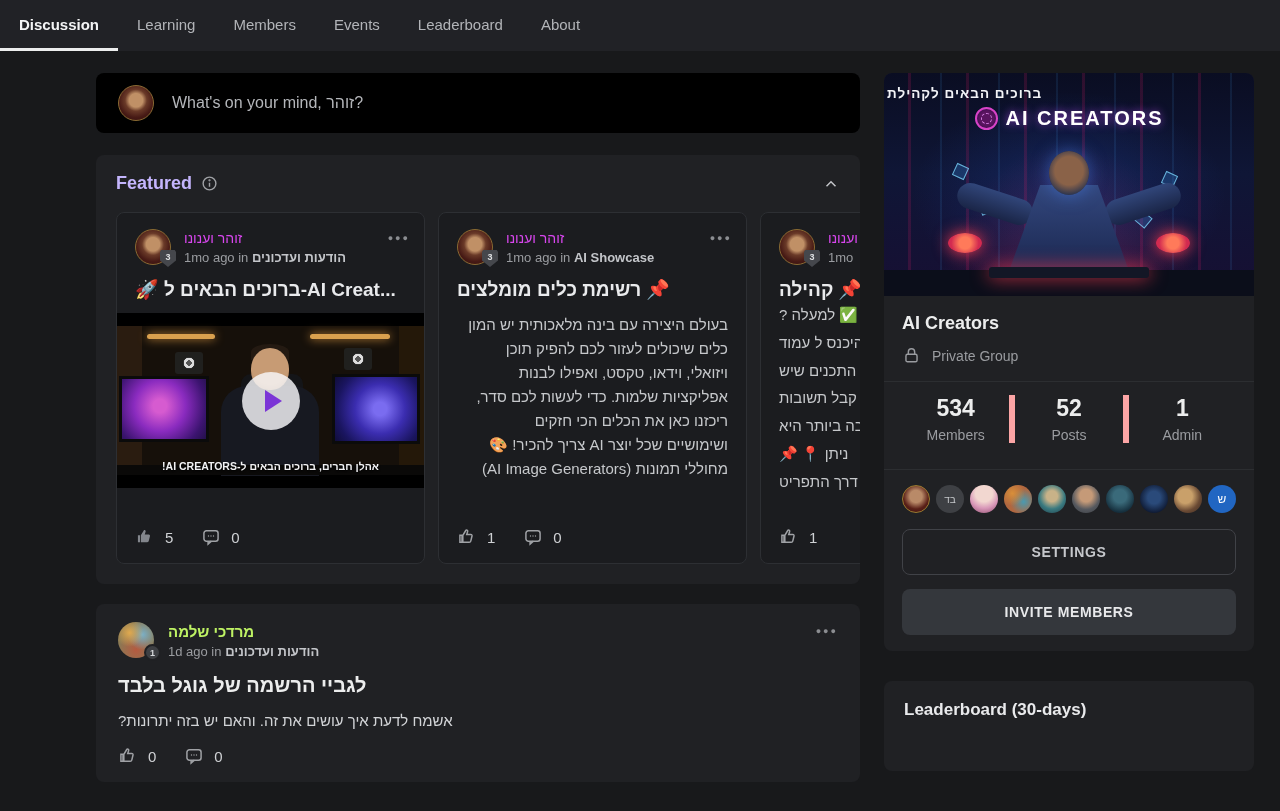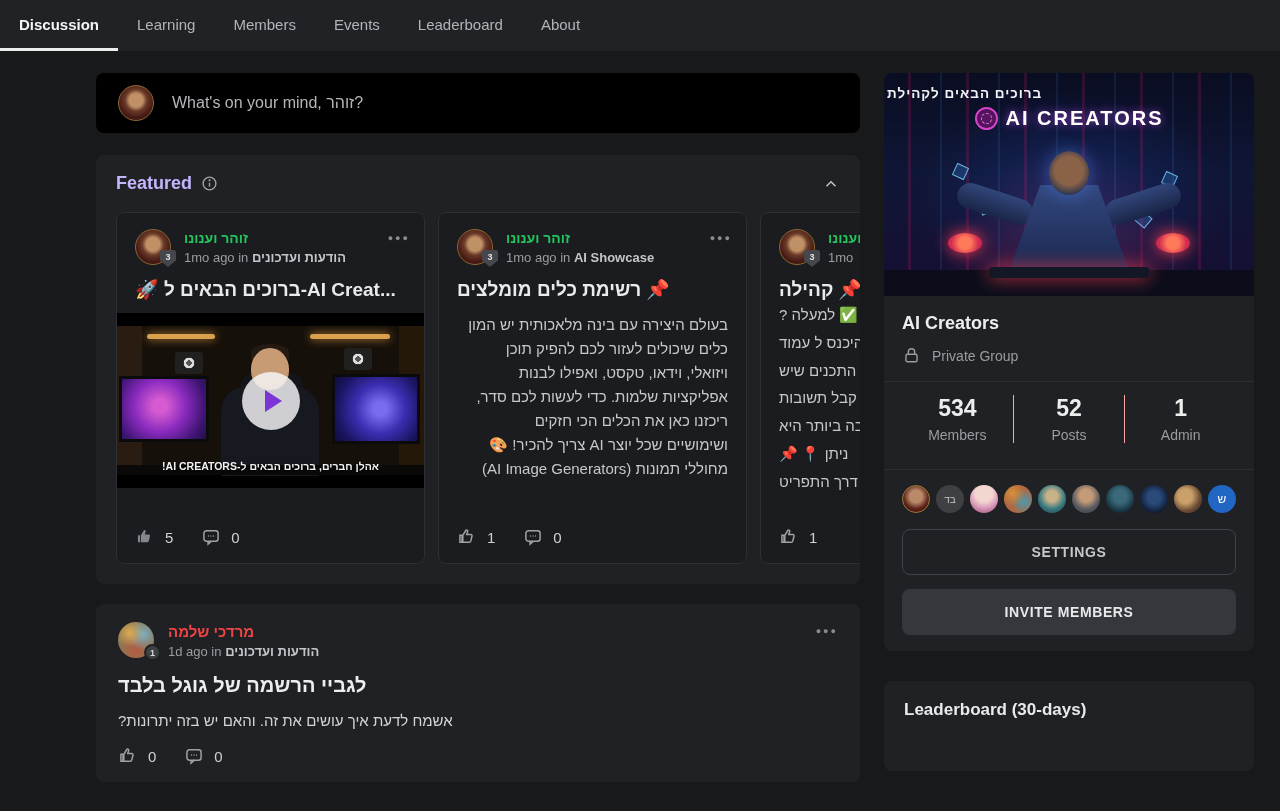--- a/index.html
+++ b/index.html
@@ -39,21 +39,21 @@
   .featured { background:#202124; border-radius:8px; padding:18px 20px 20px; margin-bottom:20px; overflow:hidden; }
   .featured-head { display:flex; align-items:center; gap:9px; margin-bottom:18px; }
   .featured-title { font-size:18px; font-weight:bold; color:#c4b5fd; }
   .icon { flex-shrink:0; }
   .chev { margin-left:auto; cursor:pointer; }
   .fcards { display:flex; gap:13px; margin-right:-20px; }
   .fcard { width:309px; min-width:309px; height:352px; background:#1b1c1f; border:1px solid #2d2f33;
            border-radius:8px; display:flex; flex-direction:column; overflow:hidden; }
   .fhead { display:flex; align-items:flex-start; gap:13px; padding:16px 14px 0 18px; }
   .fmeta { flex:1; min-width:0; padding-top:1px; }
-  .fname { font-size:14px; font-weight:bold; color:#22c55e; }
+  .fname { font-size:14px; font-weight:normal; color:#d946ef; }
   .fsub  { font-size:13px; color:#9a9ca0; margin-top:4px; white-space:nowrap; }
   .fsub b { color:#c3c5c9; }
   .more { color:#8b8d91; font-size:9px; letter-spacing:2px; cursor:pointer; line-height:10px; padding-top:4px; }
   .ftitle { padding:13px 18px 0; font-size:19px; font-weight:bold; color:#e9eaec; white-space:nowrap; overflow:hidden; }
   .fbody { padding:12px 18px 0; font-size:15px; line-height:1.6; color:#c6c8cb; direction:rtl;
            text-align:right; white-space:pre-line; }
   .frag { padding:0 18px; font-size:15px; line-height:1.85; color:#c6c8cb; text-align:left; }
   .frag:first-of-type { margin-top:10px; }
   .ffoot { margin-top:auto; padding:14px 18px 16px; display:flex; align-items:center; gap:28px; }
   .engage { display:flex; align-items:center; gap:10px; color:#cfd1d4; font-size:15px; cursor:pointer; }
@@ -82,21 +82,21 @@
            border-radius:50%; background:rgba(248,248,250,.82); display:flex; align-items:center;
            justify-content:center; cursor:pointer; }
   .play::after { content:""; border-left:17px solid #7b35d6; border-top:11px solid transparent;
                  border-bottom:11px solid transparent; margin-left:5px; }
   .vcap { position:absolute; left:0; right:0; bottom:16px; text-align:center; color:#f2f2f4;
           font-size:10.5px; font-weight:bold; text-shadow:0 1px 2px #000; }
 
   
   .post { background:#202124; border-radius:8px; padding:18px 22px 12px; }
   .post-head { display:flex; align-items:flex-start; gap:14px; }
-  .pname { font-size:15px; font-weight:bold; color:#ef4444; }
+  .pname { font-size:15px; font-weight:bold; color:#bef264; }
   .ptitle { margin-top:15px; font-size:20px; font-weight:bold; color:#eceded; }
   .pbody { margin-top:15px; font-size:15px; color:#d2d4d7; }
   .pfoot { margin-top:17px; display:flex; align-items:center; gap:28px; padding-bottom:4px; }
 
   
   .side-card { background:#202124; border-radius:8px; overflow:hidden; margin-bottom:30px; }
   .banner { height:223px; position:relative; overflow:hidden; cursor:pointer;
             background:radial-gradient(ellipse at 50% 118%, rgba(255,45,90,.30), transparent 52%),
                        radial-gradient(ellipse at 50% 55%, rgba(40,90,220,.25), transparent 60%),
                        linear-gradient(180deg,#0a0d22 0%,#0f1636 45%,#170f33 100%); }
@@ -131,21 +131,21 @@
                   border:1.5px dashed rgba(240,150,255,.8); }
 
   .side-info { padding:17px 18px 16px; }
   .group-name { font-size:18px; font-weight:bold; color:#eceded; }
   .privacy { display:flex; align-items:center; gap:11px; margin-top:12px; color:#9a9ca0; font-size:14px; }
   .desc { margin-top:15px; font-size:15px; line-height:1.5; color:#d2d4d7; direction:rtl;
           text-align:left; white-space:pre-line; }
   .divider { height:1px; background:#2c2e31; margin:16px -18px 0; }
   .stats { display:flex; padding:13px 0 10px; }
   .stat { flex:1; text-align:center; cursor:pointer; }
-  .stat + .stat { border-left:1px solid #fca5a5; }
+  .stat + .stat { border-left:6px solid #fca5a5; }
   .stat-value { font-size:23px; font-weight:bold; color:#eceded; }
   .stat-label { font-size:14px; color:#9a9ca0; margin-top:5px; }
   .members-row { display:flex; gap:6px; padding:15px 0 2px; }
   .av28 { width:28px; height:28px; border-radius:50%; flex-shrink:0; display:flex; align-items:center;
           justify-content:center; font-size:10px; color:#c7c9cc; cursor:pointer; }
   .m1 { background:radial-gradient(circle at 50% 40%,#b98a68 0 30%,#5a2018 62%,#351010); border:1px solid #9a7a30; }
   .m2 { background:#3e4044; }
   .m3 { background:radial-gradient(circle at 50% 30%,#f2d7d0 0 35%,#d897b8 62%,#8a4a6a); }
   .m4 { background:radial-gradient(circle at 30% 30%,#d88f3a,transparent 45%),
                    radial-gradient(circle at 70% 60%,#4a9ab0,transparent 52%),#b0673f; }

